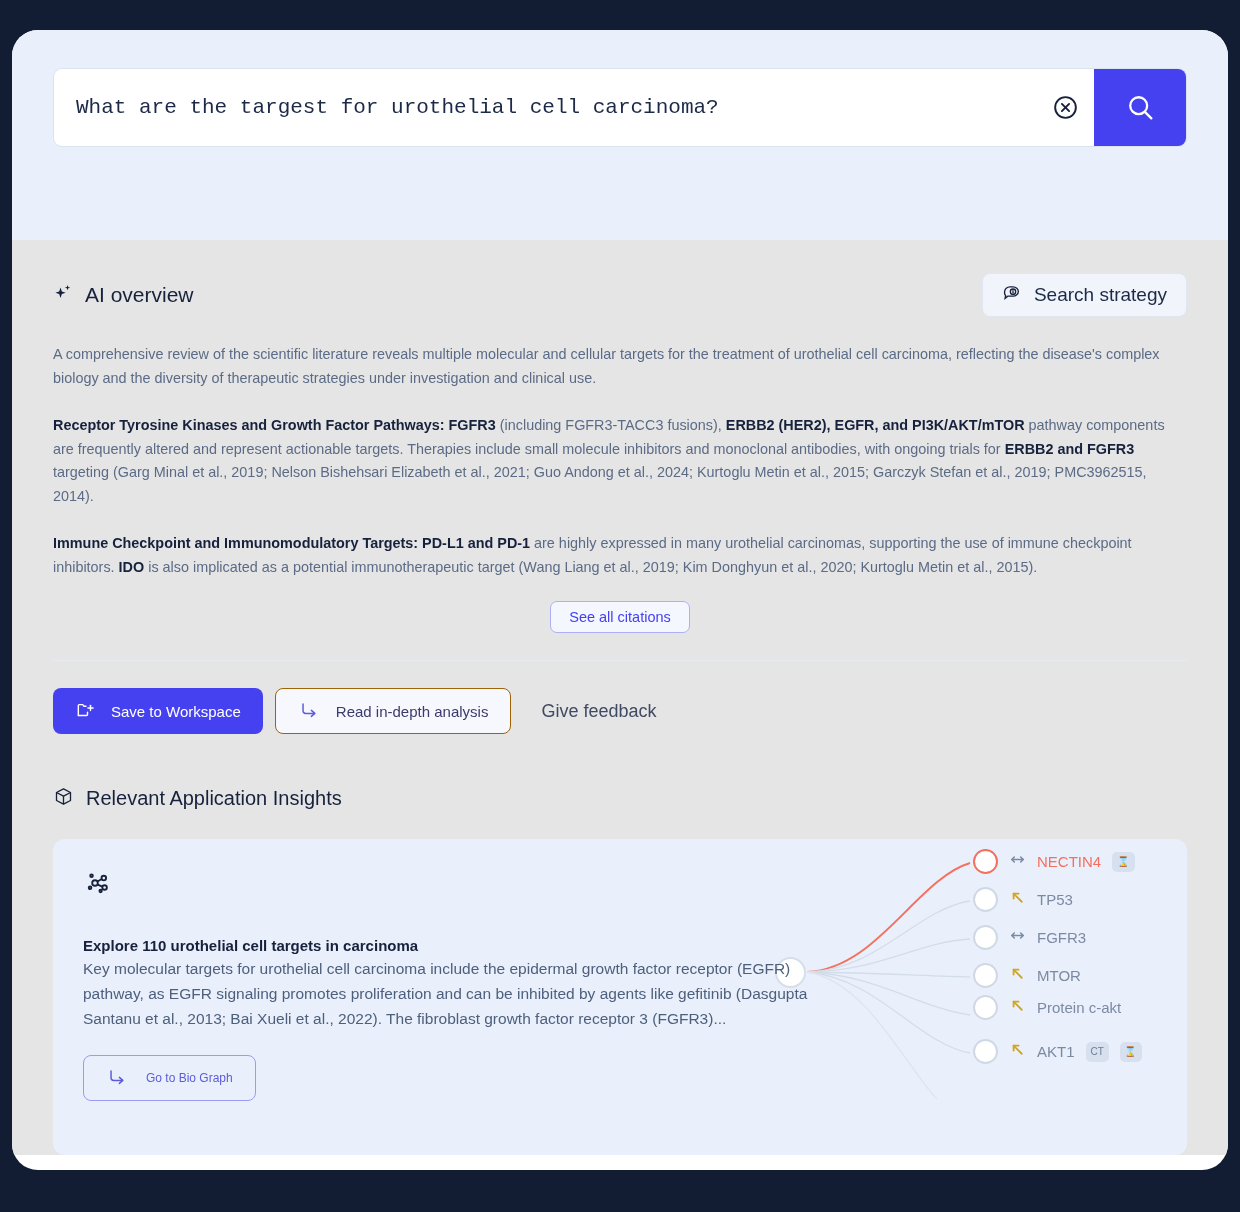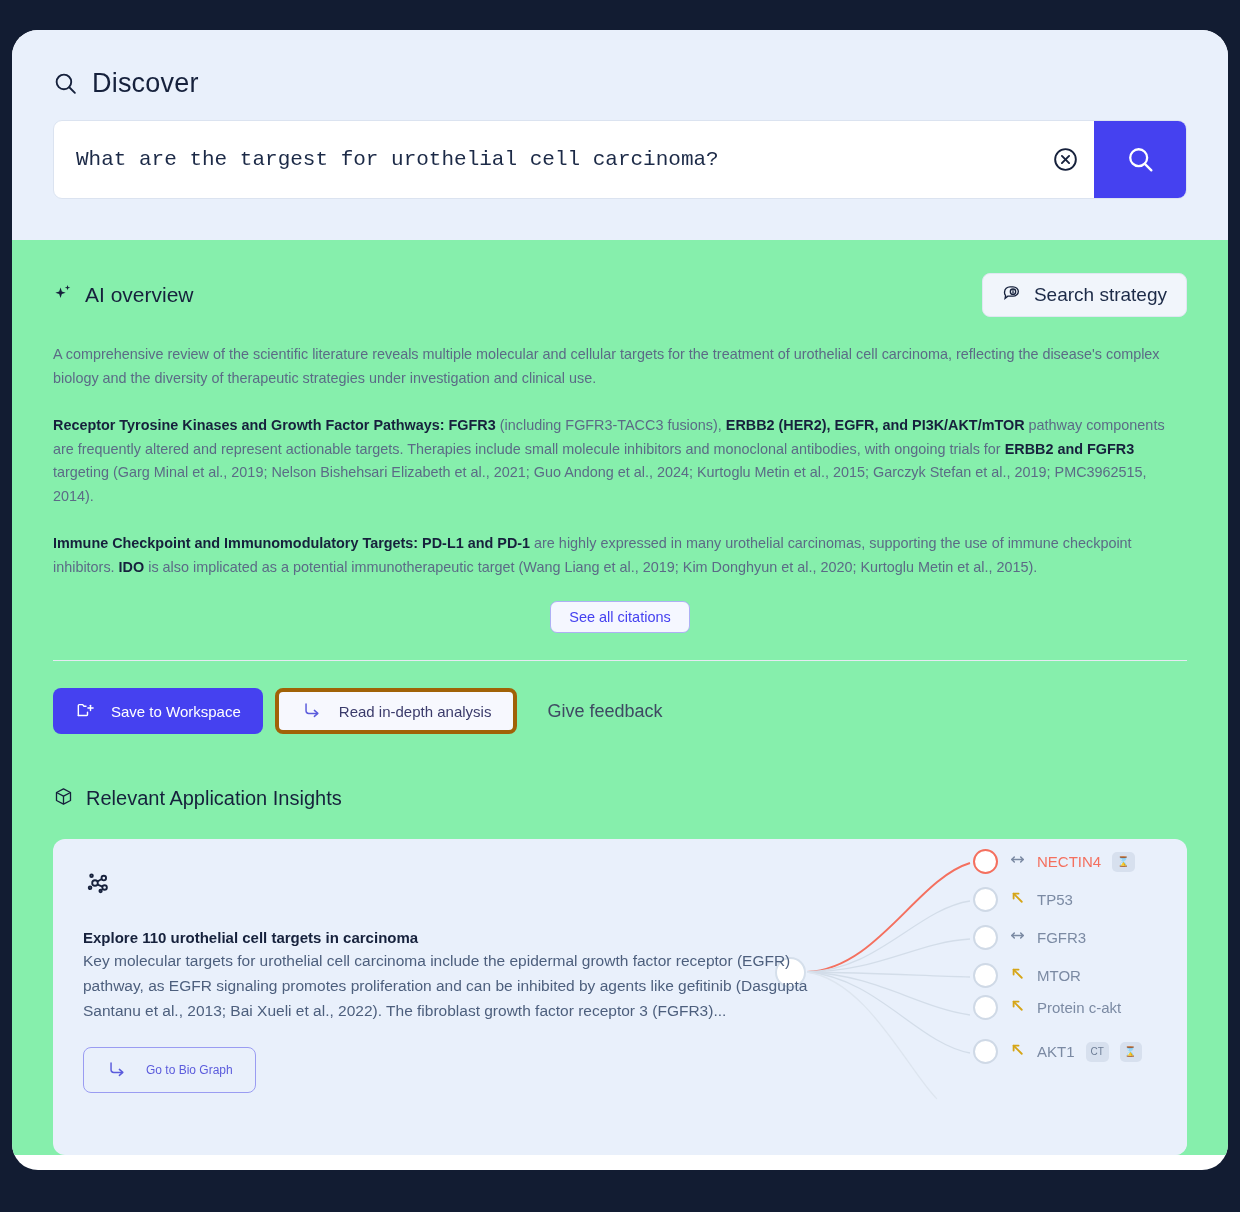--- a/index.html
+++ b/index.html
@@ -55,21 +55,21 @@
     width: 58px; background: transparent; border: none; cursor: pointer;
   }
   .search-submit {
     width: 92px;
     background: #4541f0;
     border: none; cursor: pointer;
     display: flex; align-items: center; justify-content: center;
   }
 
   
-  .content { padding: 0 41px; background: #86efac; }
+  .content { padding: 0 41px; background: #e5e5e5; }
 
   .ai-head-row {
     display: flex; align-items: center; justify-content: space-between;
     padding-top: 33px;
   }
   .ai-head-left { display: flex; align-items: center; gap: 11px; }
   .ai-head-title { font-size: 21px; color: #16213c; }
 
   .strategy-btn {
     display: flex; align-items: center; gap: 12px;
@@ -113,21 +113,21 @@
     display: flex; align-items: center; gap: 16px;
     height: 46px; padding: 0 22px;
     background: #4541f0; border: none; border-radius: 8px;
     color: #fff; font-size: 15px; cursor: pointer;
     font-family: "Liberation Sans", sans-serif;
   }
   .btn-outline {
     display: flex; align-items: center; gap: 16px;
     height: 46px; padding: 4px 22px;
     background: #f7f8fe;
-    border: 4px solid #a16207; border-radius: 8px;
+    border: 1px solid #a16207; border-radius: 8px;
     color: #3b3b6b; font-size: 15px; cursor: pointer;
     font-family: "Liberation Sans", sans-serif;
   }
   .btn-text {
     background: none; border: none;
     color: #3f4a63; font-size: 18px; cursor: pointer;
     padding: 0 18px;
     font-family: "Liberation Sans", sans-serif;
   }
 
@@ -141,21 +141,21 @@
     position: relative;
     margin-top: 28px;
     background: #e9f0fb;
     border-radius: 12px;
     height: 316px;
     overflow: hidden;
   }
   .card-inner { padding: 28px 30px; position: relative; z-index: 2; }
   .card-title {
     font-size: 15px; font-weight: bold; color: #16213c;
-    margin-top: 26px;
+    margin-top: 34px;
   }
   .card-body {
     font-size: 15.5px; line-height: 25px; color: #4d5f7d;
     max-width: 740px; margin-top: 2px;
   }
   .biograph-btn {
     display: flex; align-items: center; gap: 18px;
     height: 46px; padding: 0 22px; margin-top: 24px;
     background: transparent;
     border: 1px solid #9a9cf2; border-radius: 8px;
@@ -198,29 +198,20 @@
     background: linear-gradient(to bottom, rgba(233,240,251,0) 0%, rgba(233,240,251,0.97) 78%);
     z-index: 3; pointer-events: none;
   }
 </style>
 </head>
 <body>
 
 <div class="app-frame">
 
   <div class="search-panel">
-    <div class="discover-row">
-      <span>
-        <svg class="icon-glass" width="25" height="25" viewBox="0 0 24 24" fill="none" stroke="#16213c" stroke-width="1.8" stroke-linecap="round">
-          <circle cx="10.5" cy="10.5" r="7"></circle>
-            <line x1="15.6" y1="15.6" x2="21" y2="21"></line>
-        </svg>
-      </span>
-      <span class="discover-title">Discover</span>
-    </div>
 
     <div class="search-bar">
       <input class="search-input" type="text" value="What are the targest for urothelial cell carcinoma?" placeholder="Search" style="">
       <button class="clear-btn">
         <svg width="27" height="27" viewBox="0 0 24 24" fill="none" stroke="#16213c" stroke-width="1.7" stroke-linecap="round">
           <circle cx="12" cy="12" r="9.2"></circle>
             <line x1="8.8" y1="8.8" x2="15.2" y2="15.2"></line>
             <line x1="15.2" y1="8.8" x2="8.8" y2="15.2"></line>
         </svg>
       </button>

